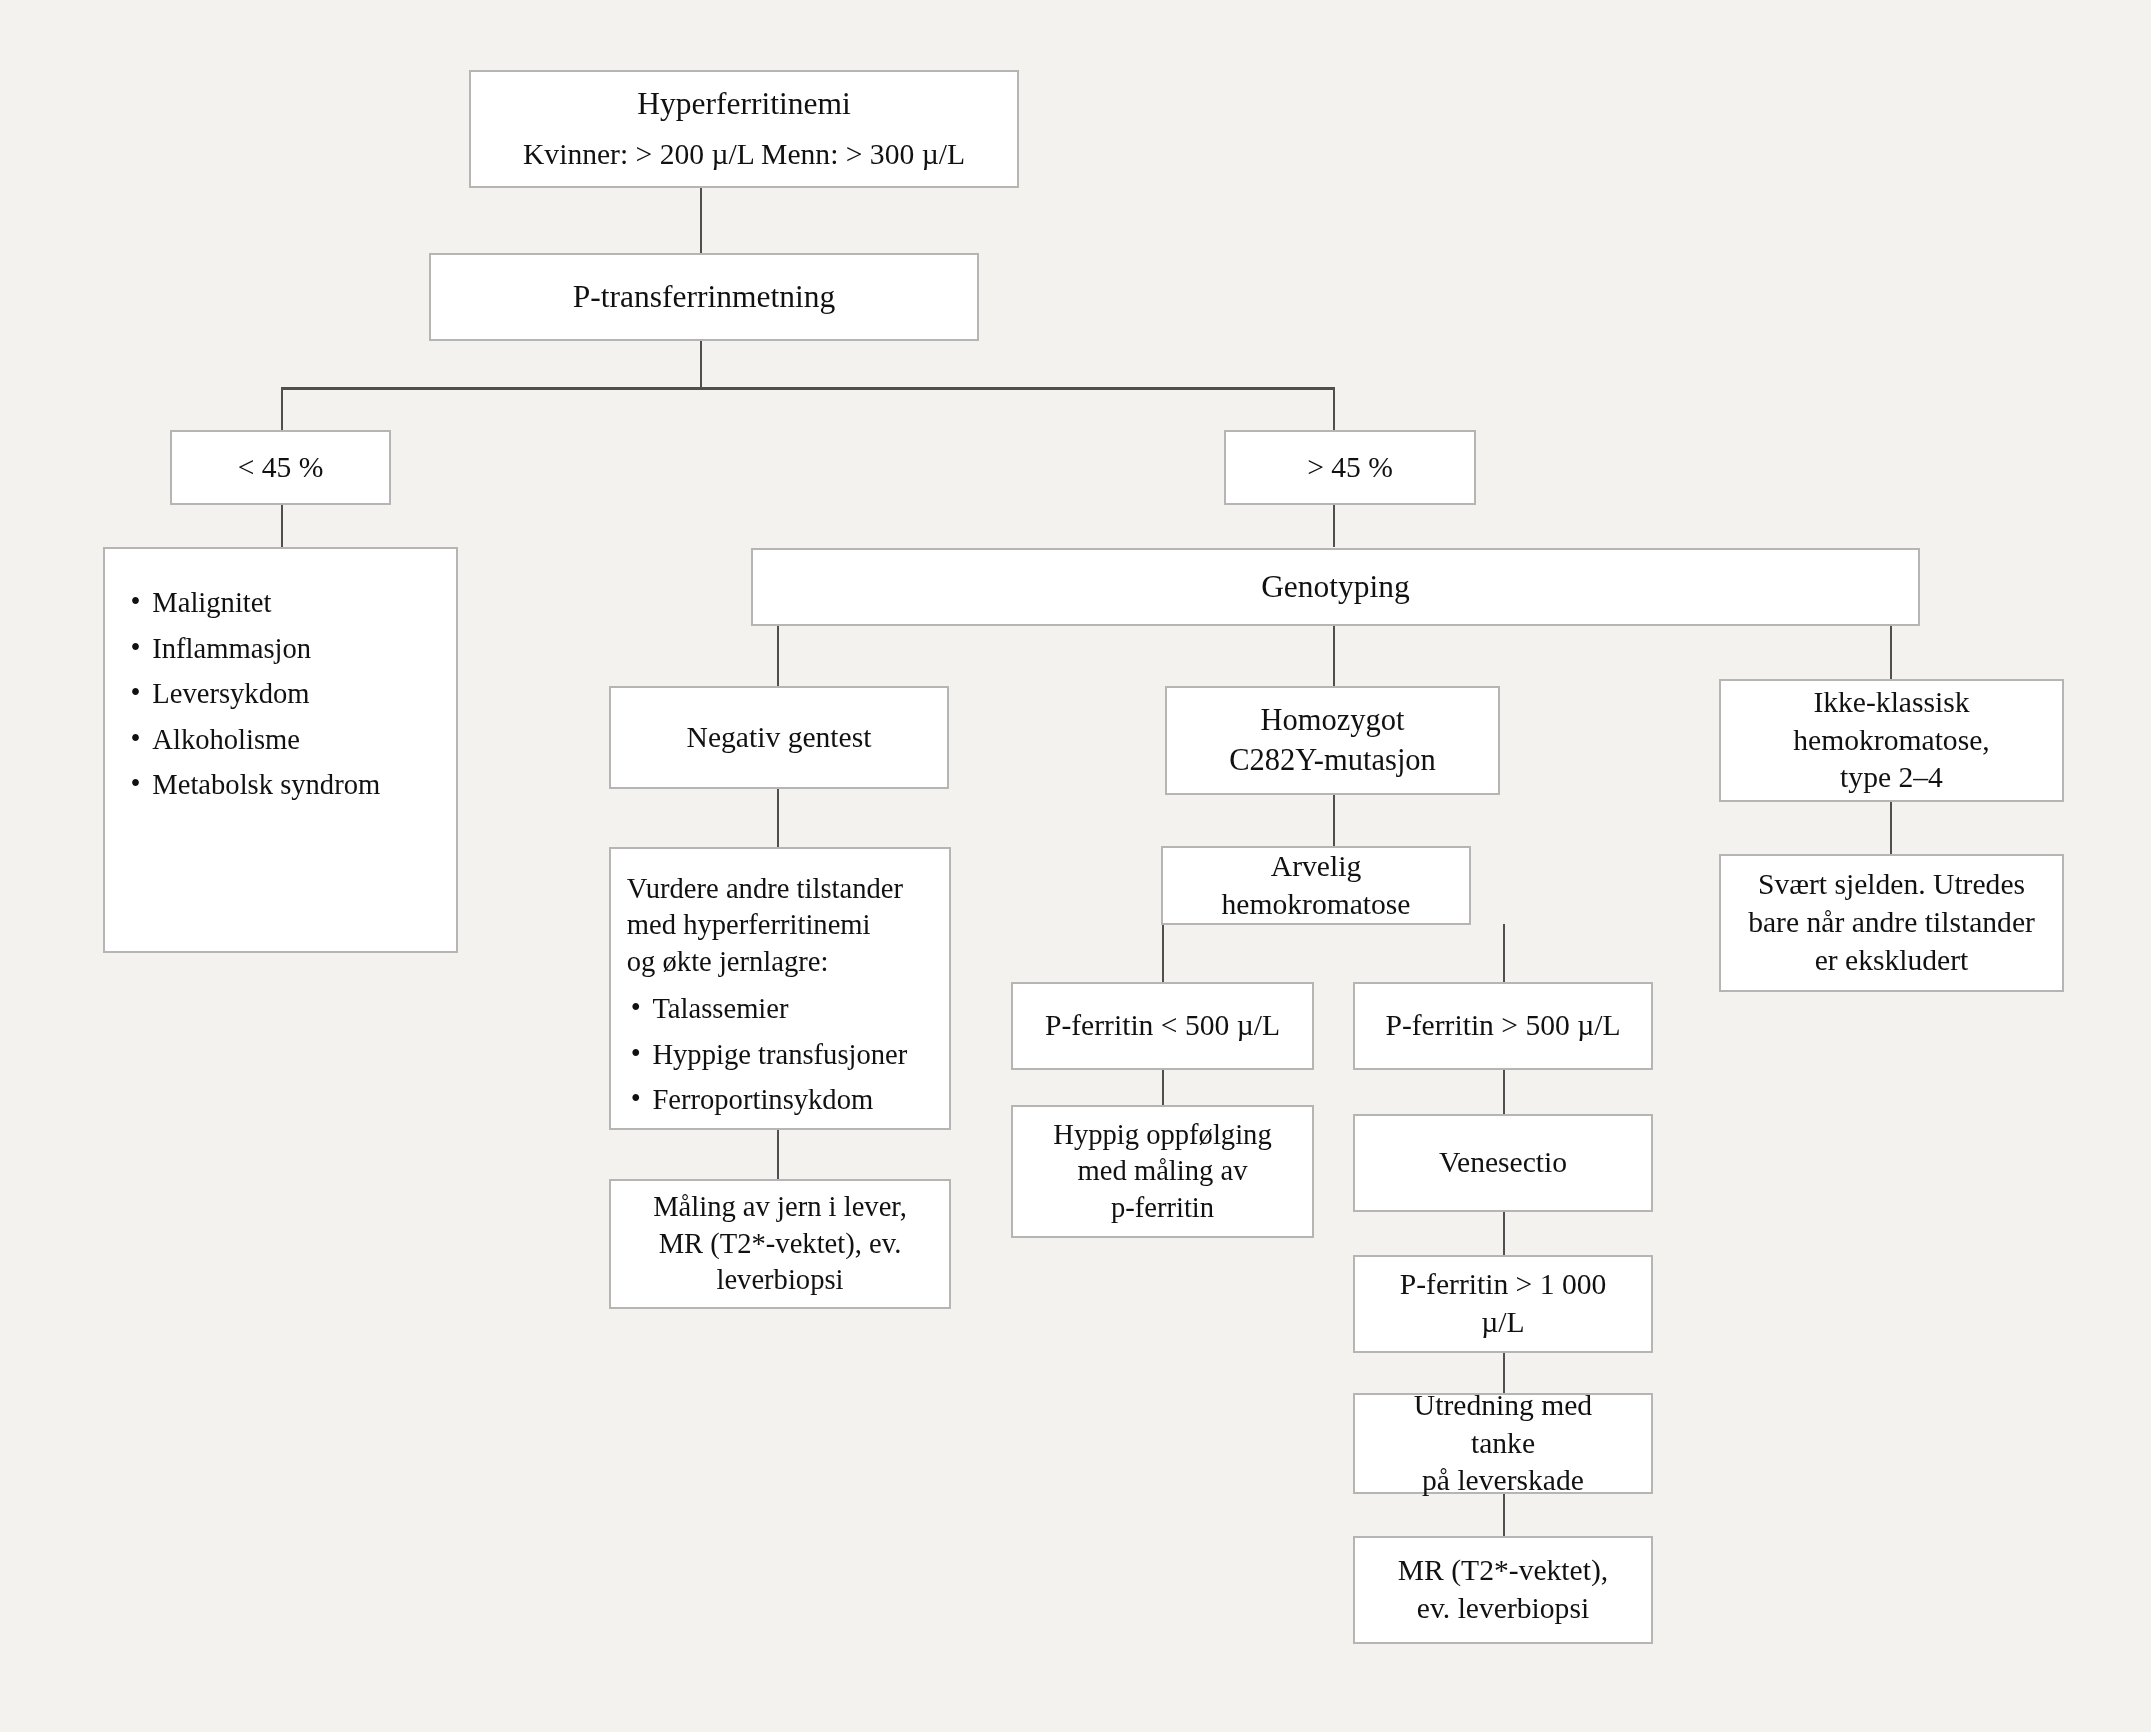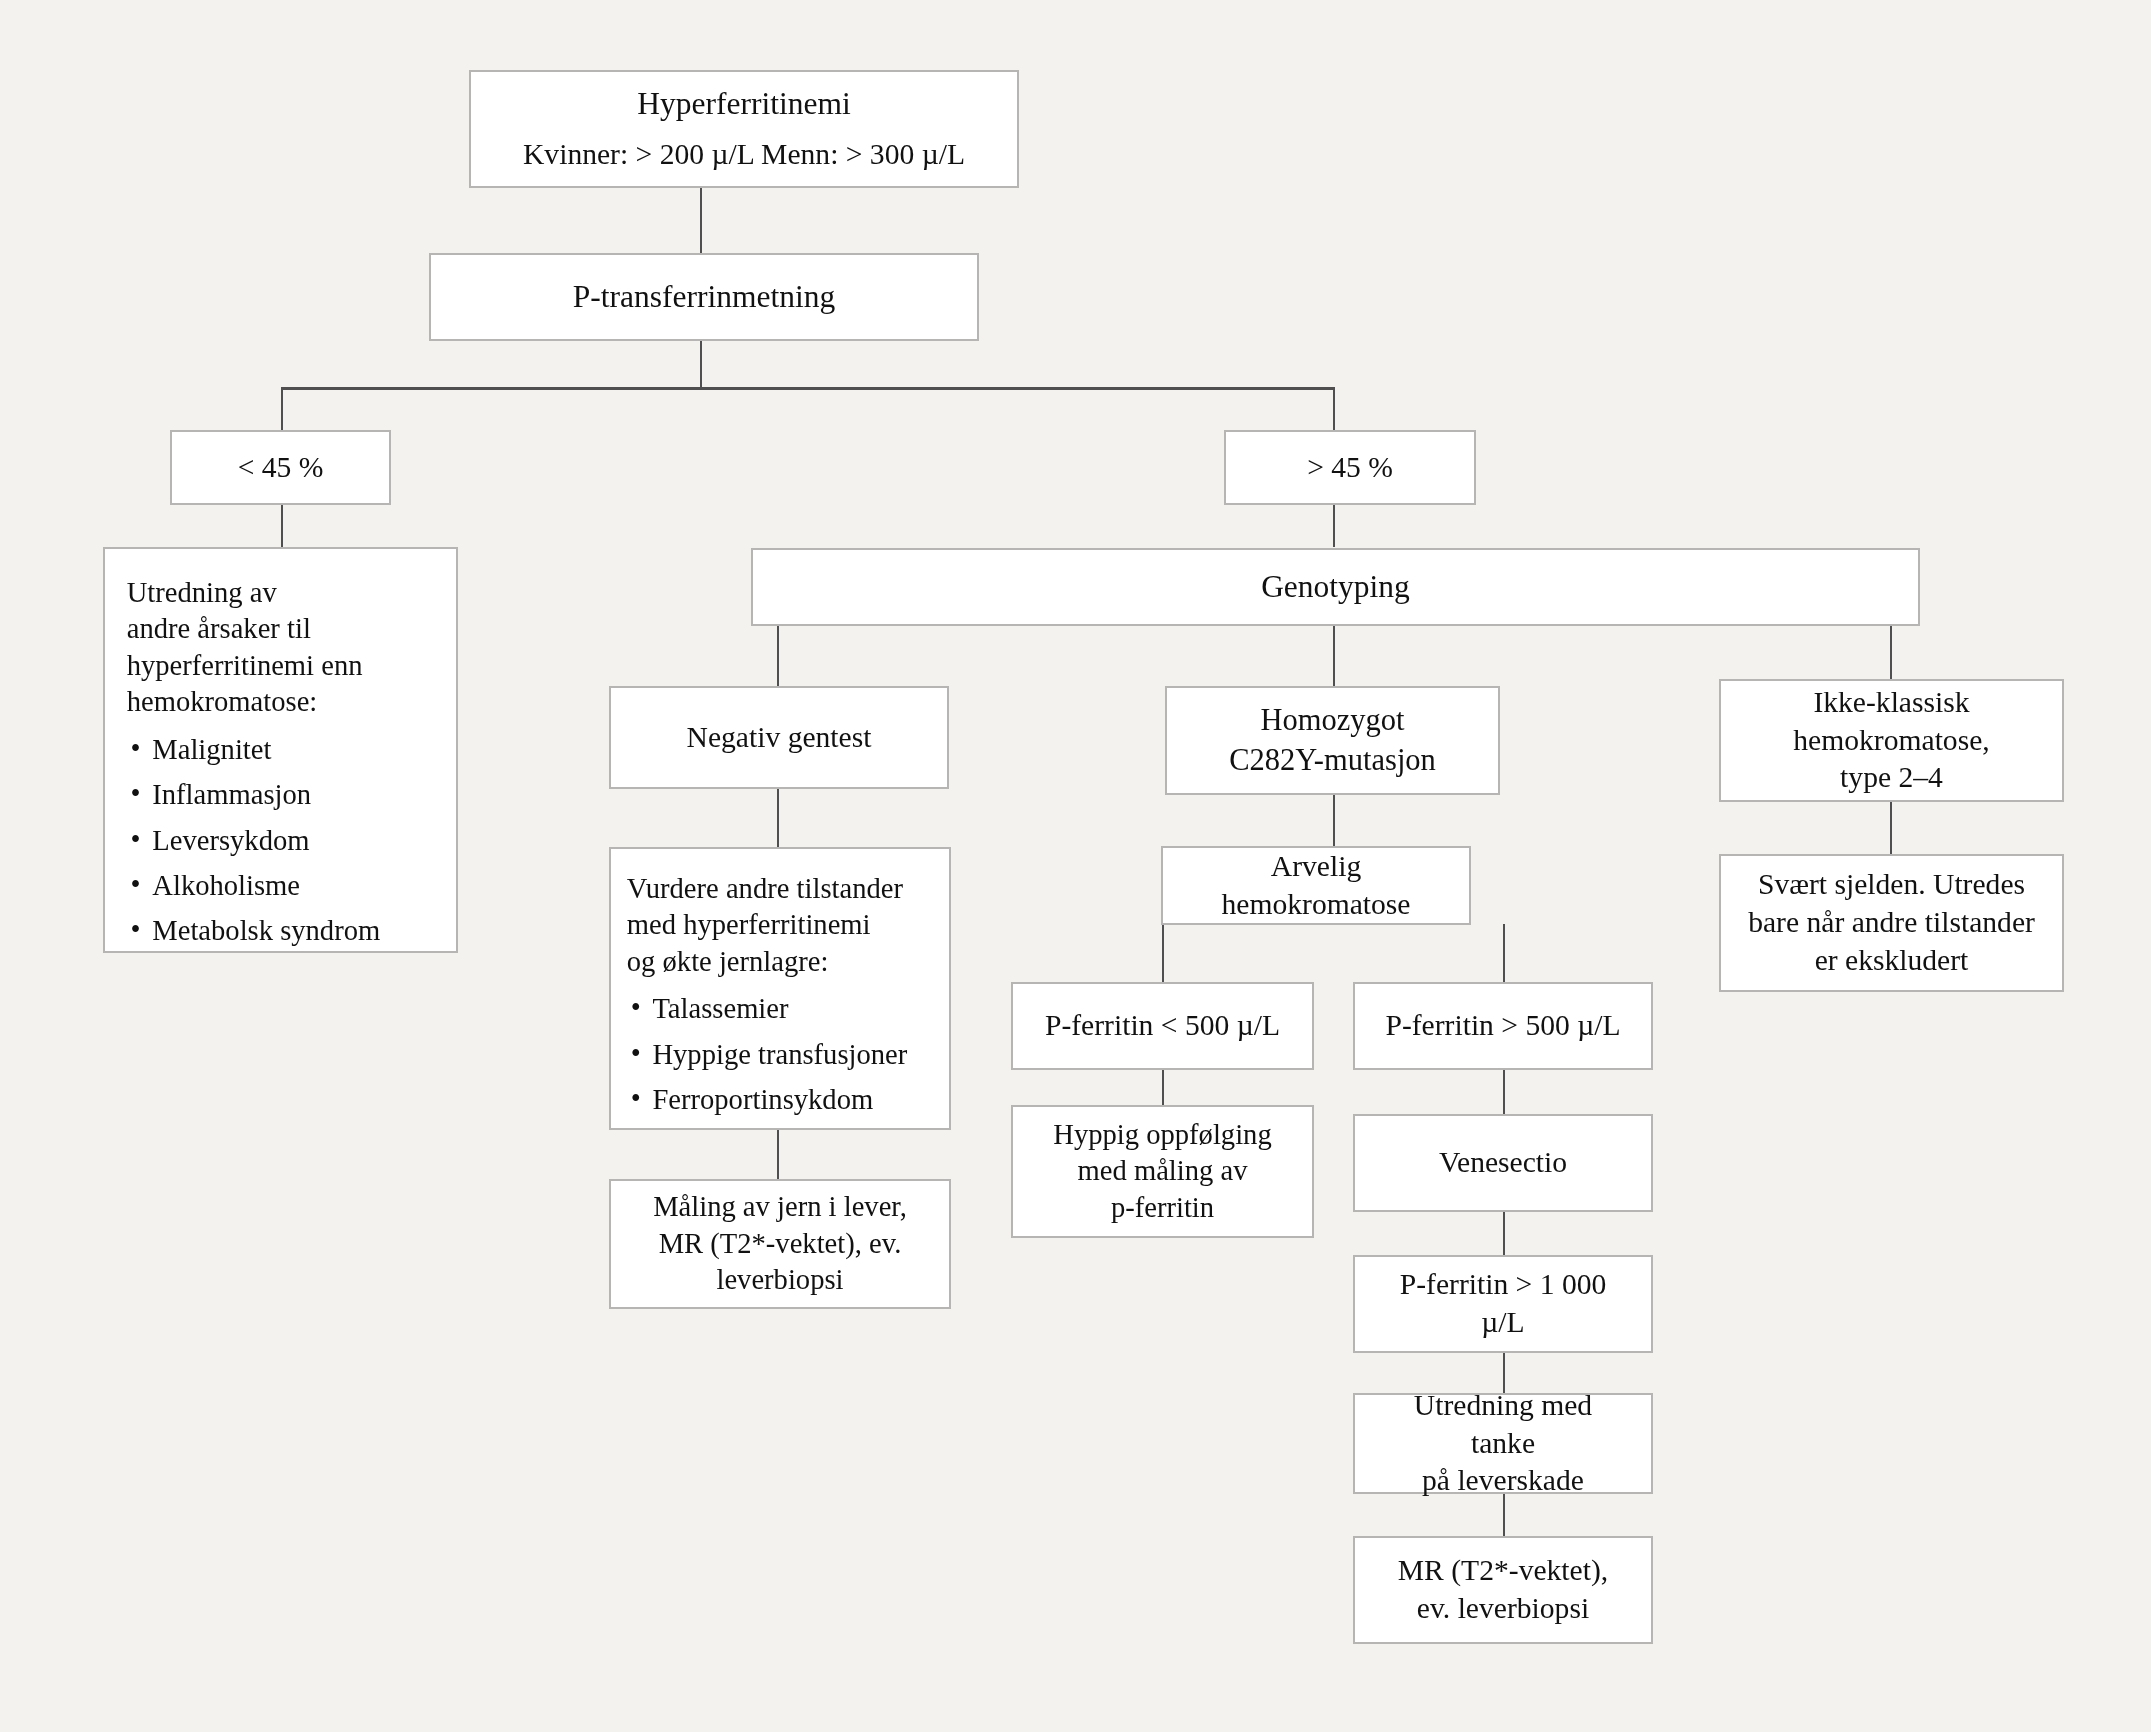--- a/index.html
+++ b/index.html
@@ -126,24 +126,20 @@
 
   <div class="node" style="left:170px; top:430px; width:221px; height:75px;">
     <div class="title f30">&lt; 45 %</div>
   </div>
 
   <div class="node" style="left:1224px; top:430px; width:252px; height:75px;">
     <div class="title f30">&gt; 45 %</div>
   </div>
 
   <div class="node left-align" style="left:103px; top:547px; width:355px; height:406px; padding:25.6px 19.7px 19.7px 21.7px;">
-    <div class="title f29" style="text-align:left;">Utredning av
-andre årsaker til
-hyperferritinemi enn
-hemokromatose:</div>
     <ul class="bullets f29">
       <li>Malignitet</li>
       <li>Inflammasjon</li>
       <li>Leversykdom</li>
       <li>Alkoholisme</li>
       <li>Metabolsk syndrom</li>
     </ul>
   </div>
 
   <div class="node" style="left:609px; top:686px; width:340px; height:103px;">

